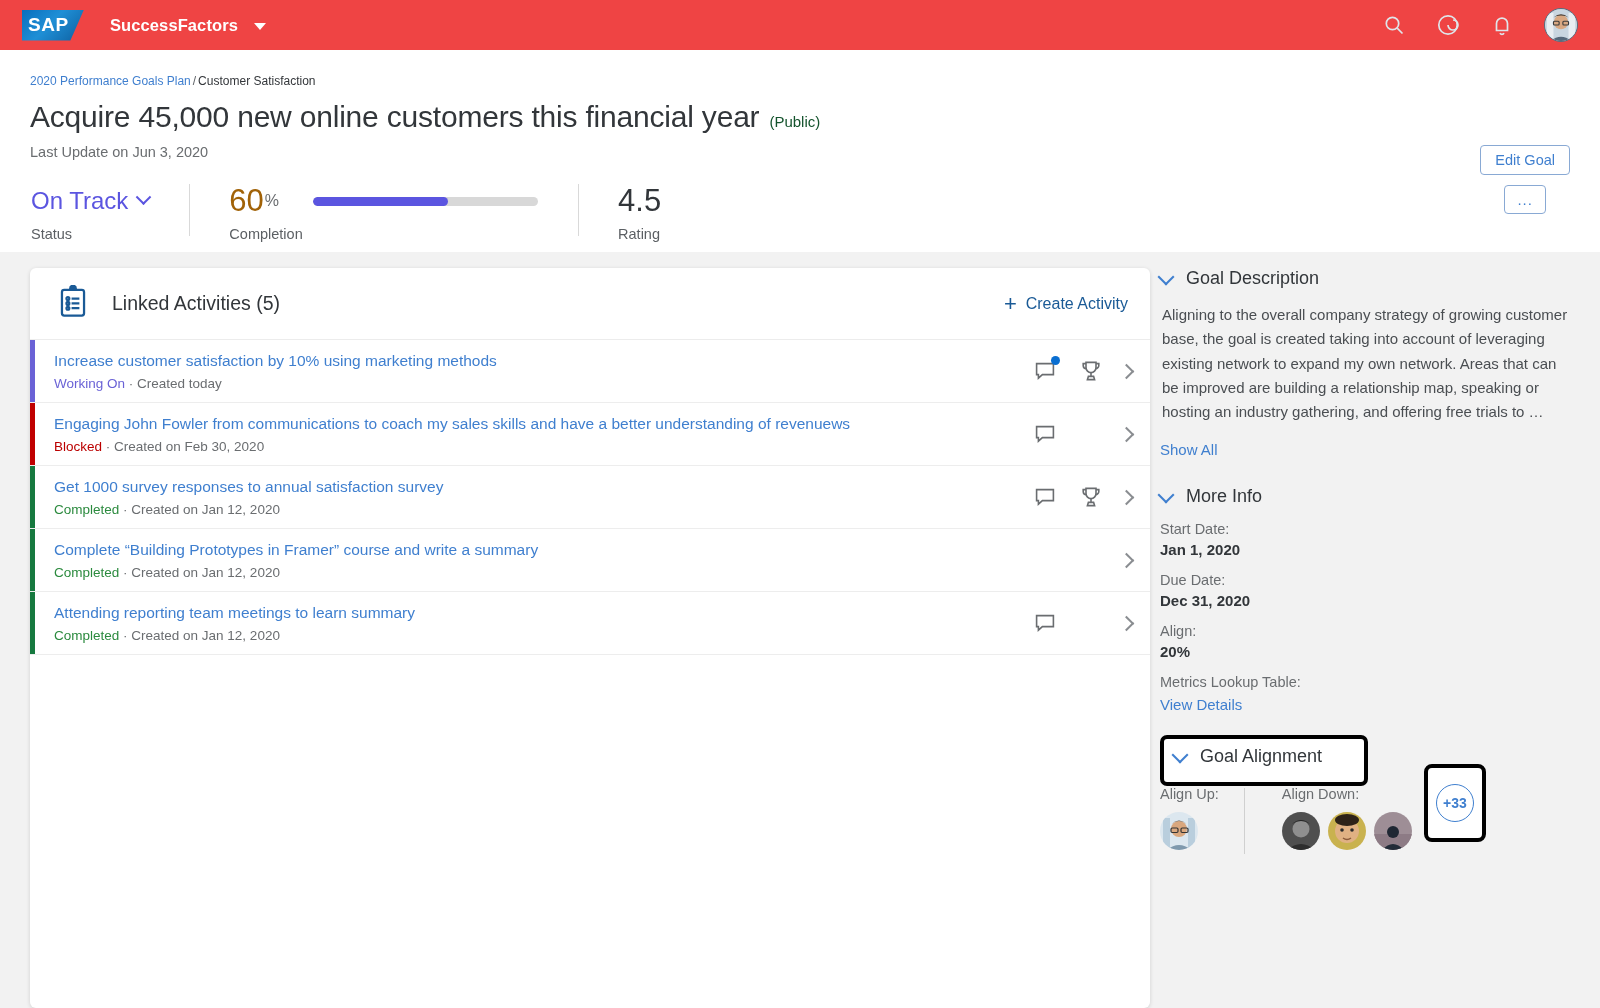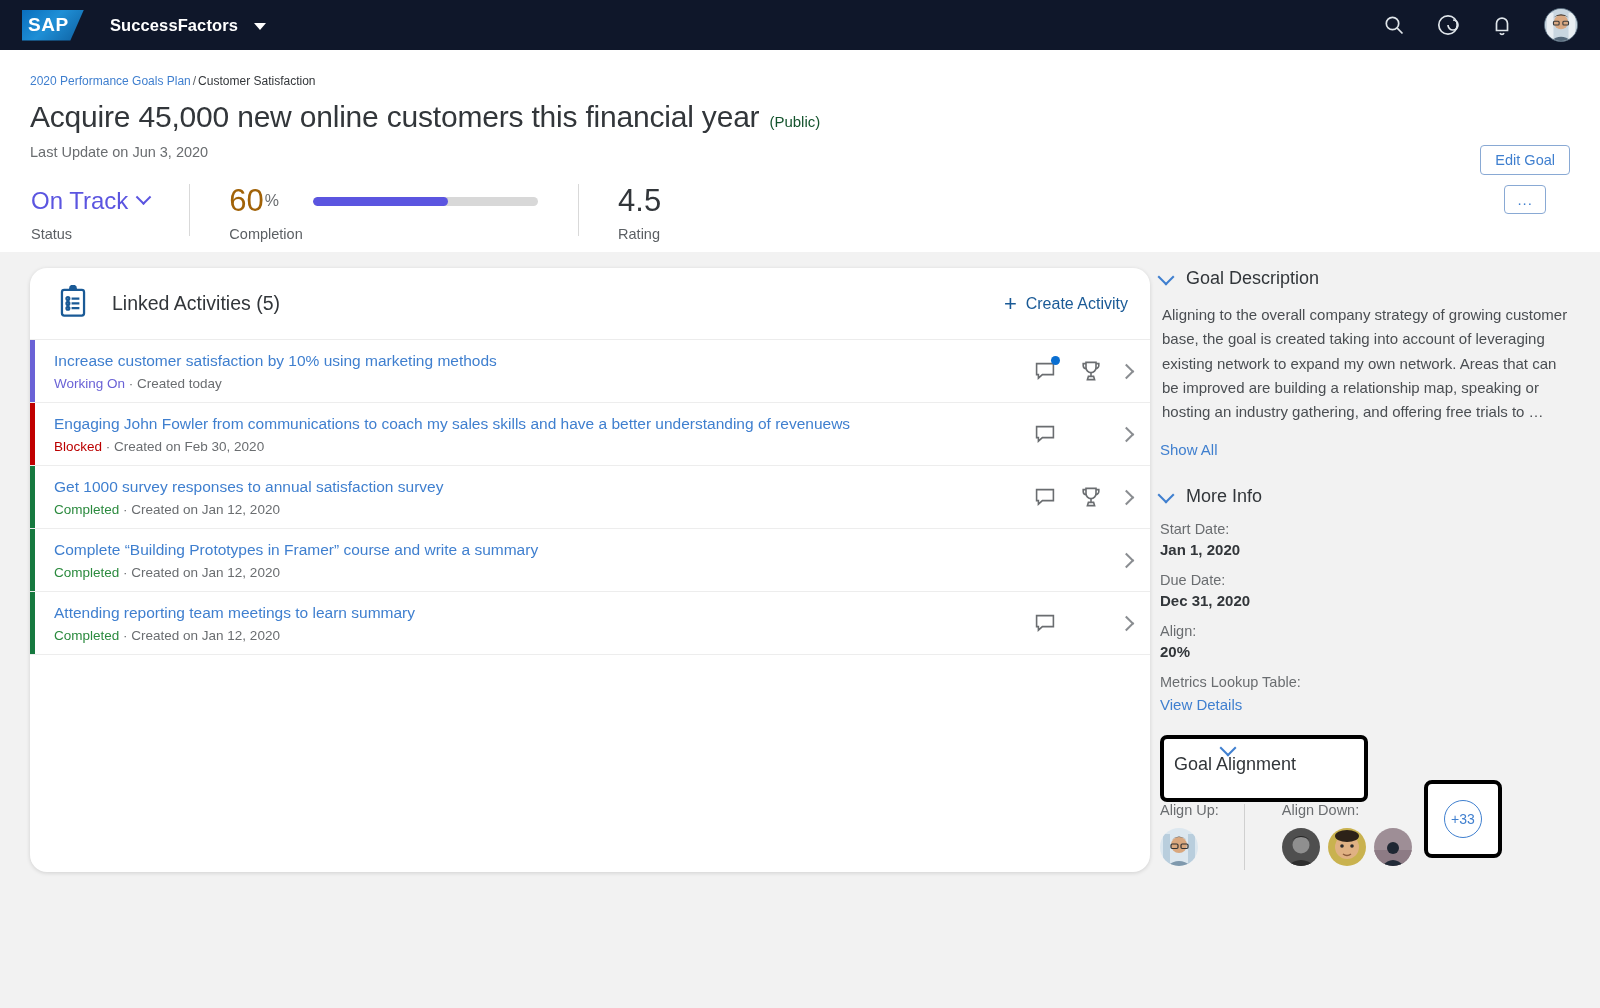--- a/index.html
+++ b/index.html
@@ -5,21 +5,21 @@
   * { box-sizing: border-box; margin: 0; padding: 0; }
   html, body {
     width: 1600px; height: 1008px;
     font-family: "Liberation Sans", sans-serif;
     background: #f2f2f2;
     overflow: hidden;
   }
 
   
   .topbar {
-    height: 50px; background: #0f172a;
+    height: 50px; background: #ef4444;
     display: flex; align-items: center;
     padding: 16px 22px;
     position: relative;
   }
   .sap-logo {
     width: 62px; height: 31px;
     position: relative; overflow: hidden;
     background: linear-gradient(135deg,#0a6ebd 0%,#1f8fd6 45%,#0d5e9e 100%);
     clip-path: polygon(0 0, 100% 0, 78% 100%, 0 100%);
     display: flex; align-items: center; justify-content: flex-start;
@@ -114,23 +114,23 @@
   .rating-value { font-size: 31px; color: #32363a; }
   .kpi-label { font-size: 14.5px; color: #5b5f63; margin-top: 6px; }
 
   
   .body-area {
     background: #f2f2f2; height: 756px;
     display: flex; padding: 16px 0 0 0;
   }
   .left-col { width: 1160px; padding: 0 10px 0 30px; }
   .card {
-    background: #fff; border-radius: 17px;
+    background: #fff; border-radius: 6px;
     box-shadow: 0 1px 4px rgba(0,0,0,.14);
-    height: 604px; overflow: hidden;
+    height: 740px; overflow: hidden;
   }
   .card-head {
     height: 72px; display: flex; align-items: center;
     padding: 0 22px 0 26px; border-bottom: 1px solid #ececec;
   }
   .clipboard-icon { width: 34px; height: 34px; color: #1a5a96; }
   .card-title { font-size: 19.5px; color: #32363a; margin-left: 22px; }
   .create-activity {
     margin-left: auto; display: flex; align-items: center;
     color: #1a5a96; font-size: 16px; cursor: pointer;
@@ -190,36 +190,36 @@
   .info-label { font-size: 14.5px; color: #6a6d70; margin-top: 14px; }
   .info-value { font-size: 15px; color: #32363a; font-weight: bold; margin-top: 4px; }
   .info-value.plain { font-weight: normal; }
 
   .align-box {
     border: 4px solid #000; border-radius: 7px;
     padding: 7px 14px 7px 10px; margin-top: 22px;
     display: inline-flex; align-items: center; width: 208px;
     background: #fff;
   }
-  .align-box .sec-head { margin-bottom: 16px; flex-direction: column; }
+  .align-box .sec-head { margin-bottom: 8px; }
   .align-row { display: flex; align-items: flex-start; }
   .align-group { position: relative; }
   .align-group.down { padding-left: 38px; margin-left: 25px; }
   .align-group.down:before {
     content: ""; position: absolute; left: 0; top: 2px;
     width: 1px; height: 66px; background: #d0d0d0;
   }
   .align-label { font-size: 14.5px; color: #6a6d70; }
   .avatars { display: flex; align-items: center; gap: 8px; margin-top: 10px; }
   .av { width: 38px; height: 38px; border-radius: 50%; overflow: hidden; position: relative; }
   .plus-count-wrap {
     border: 4px solid #000; border-radius: 8px;
-    padding: 16px 16px; margin-left: 12px;
+    padding: 16px 8px; margin-left: 12px;
     display: flex; align-items: center; background: #fff;
-    position: relative; top: -22px;
+    position: relative; top: -22px; font-weight: bold;
   }
   .plus-count {
     width: 38px; height: 38px; border-radius: 50%;
     border: 1.5px solid #3f7fcf; color: #3f7fcf;
     display: flex; align-items: center; justify-content: center;
     font-size: 14px; cursor: pointer;
   }
 
   
   .face { position: absolute; inset: 0; }

